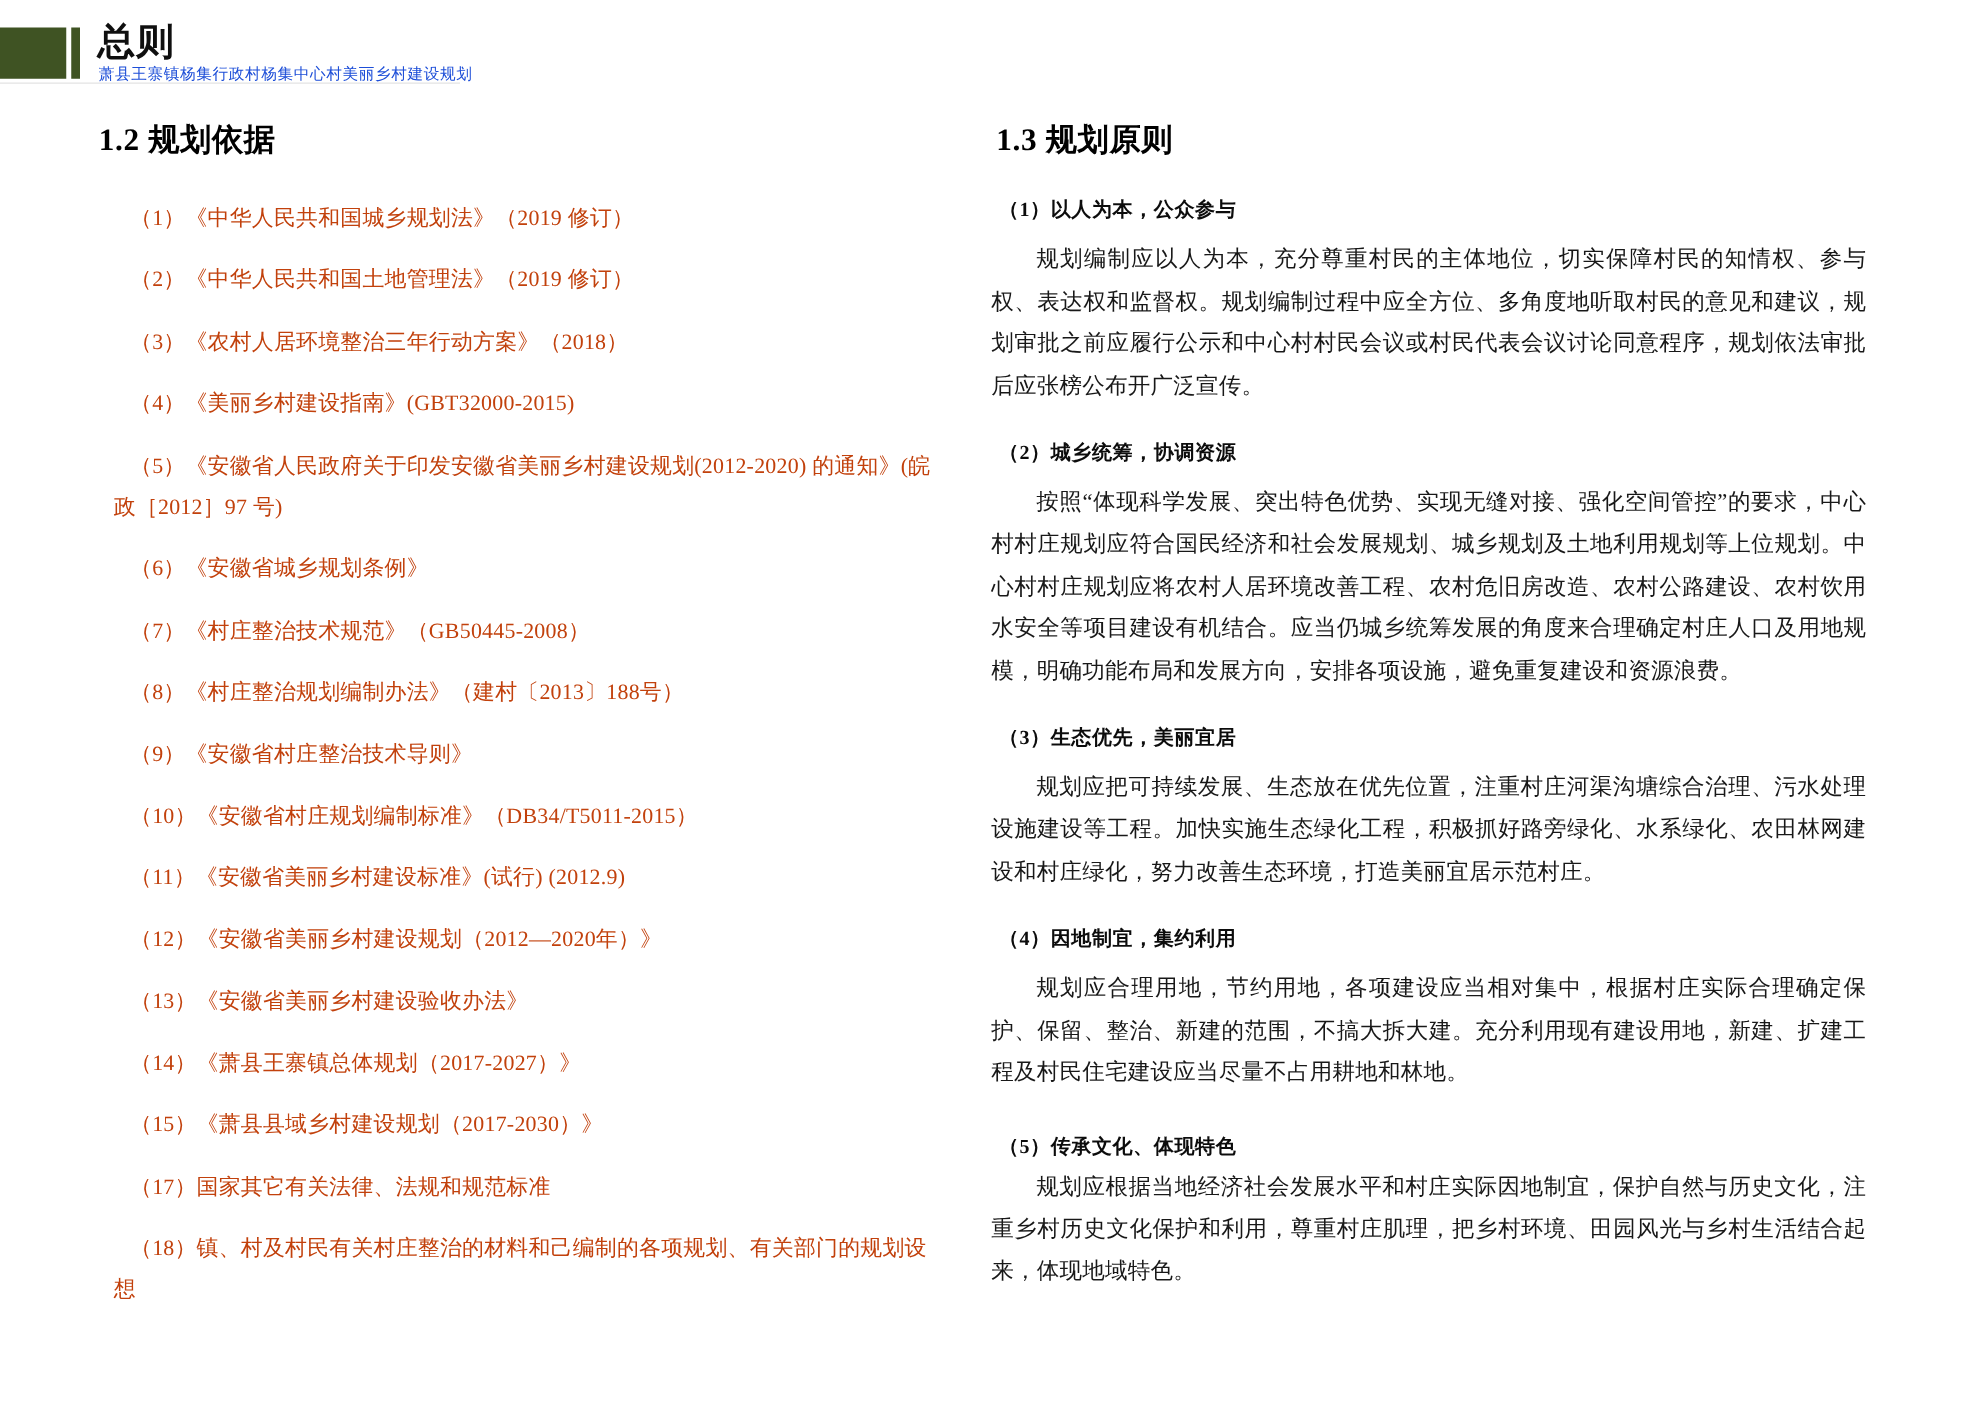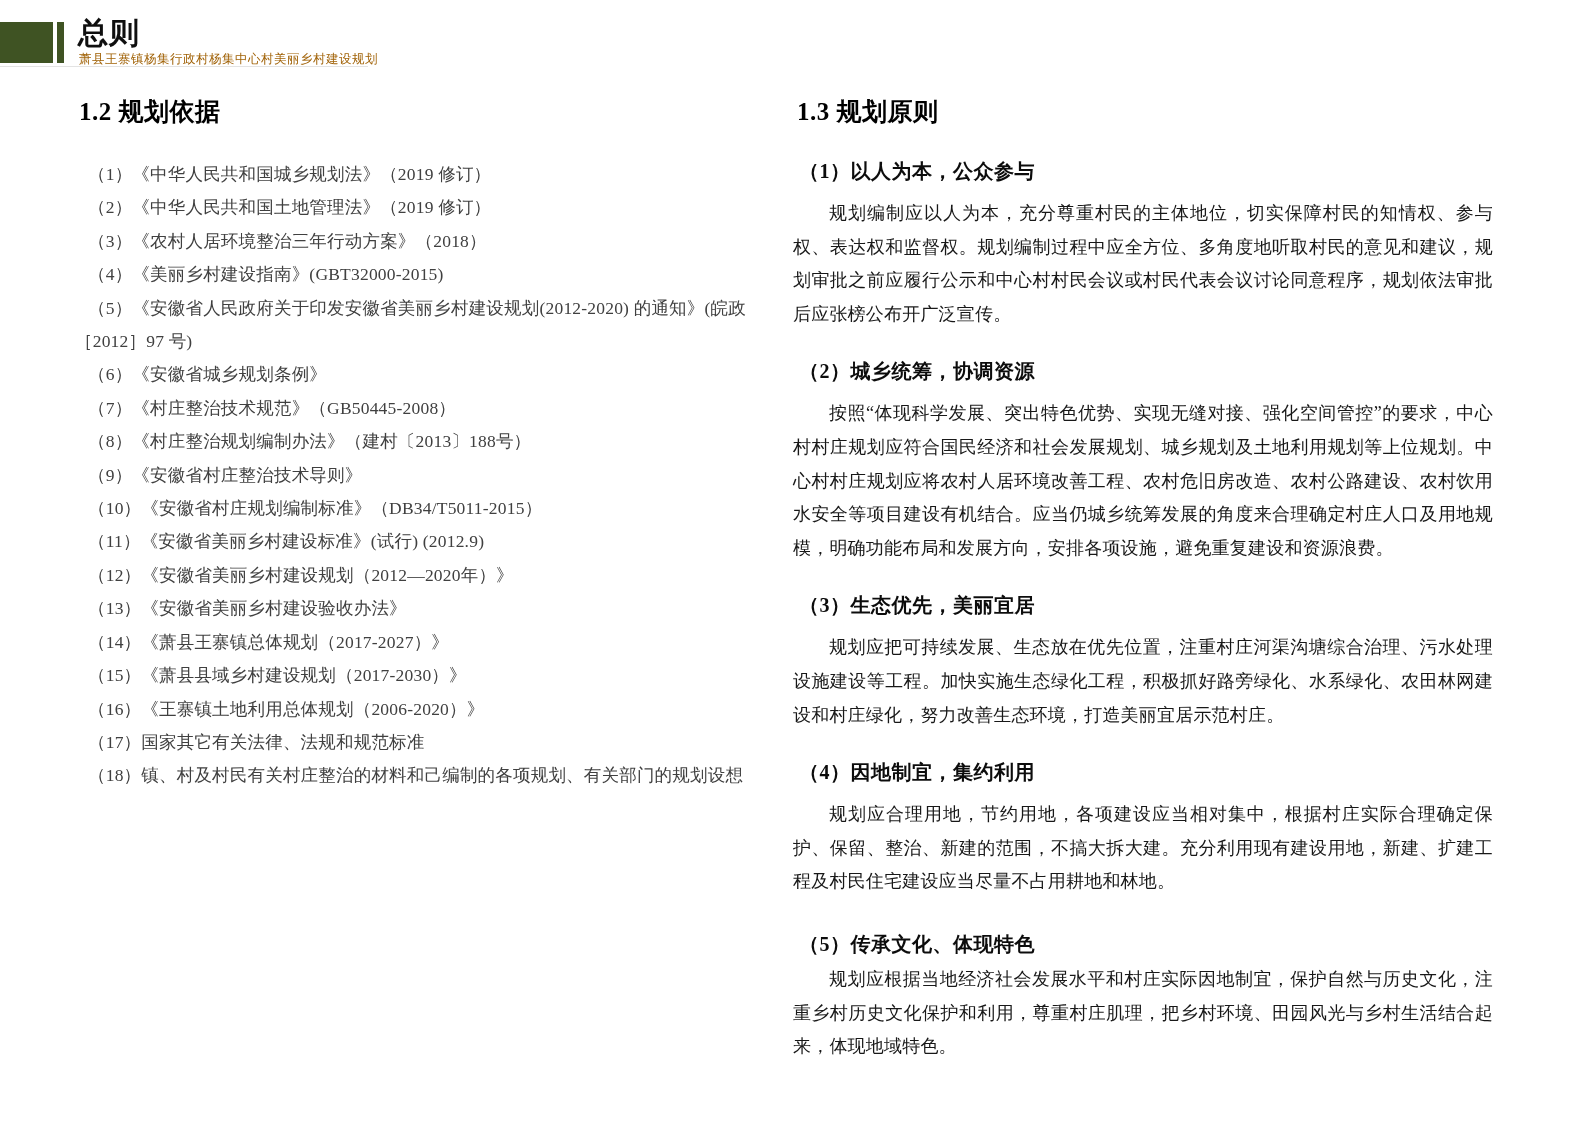--- a/index.html
+++ b/index.html
@@ -10,39 +10,39 @@
     background:#ffffff;
     overflow:hidden;
     font-family:Liberation Serif, serif;
     color:#141414;
     padding-left:38px;
   }
   
   .accent-main{position:absolute;left:0;top:22px;width:53px;height:41px;}
   .accent-bar{position:absolute;left:57px;top:22px;width:7px;height:41px;}
   .hdr-title{position:absolute;left:78px;top:13px;font-size:30px;font-weight:700;color:#0f0f0f;letter-spacing:1px;}
-  .hdr-sub{position:absolute;left:79px;top:51px;font-size:12.5px;color:#a16207;letter-spacing:0.5px;}
+  .hdr-sub{position:absolute;left:79px;top:51px;font-size:12.5px;color:#1d4ed8;letter-spacing:0.5px;}
   .hdr-rule{position:absolute;left:0;top:66px;width:368px;height:1px;background:#e3e3e3;}
   
   .col-left{position:absolute;left:75px;top:95px;width:692px;}
   .col-right{position:absolute;left:793px;top:95px;width:700px;}
   .sec-h2{margin:0 0 30px 4px;font-size:25px;font-weight:700;color:#000;letter-spacing:0.5px;}
   
   .ref-list p{
-    margin:0;
+    margin:16px;
     font-size:17.5px;
     line-height:33.4px;
     text-indent:13px;
-    color:#404040;
+    color:#c2410c;
     letter-spacing:0.2px;
   }
   
   .principle h3{
     margin:27px 0 12px 6px;
-    font-size:20px;
+    font-size:16px;
     font-weight:700;
     color:#0c0c0c;
     letter-spacing:0.5px;
   }
   .principle p{
     margin:0;
     font-size:18px;
     line-height:33.6px;
     text-indent:2em;
     text-align:justify;
@@ -73,21 +73,20 @@
       <p>（6）《安徽省城乡规划条例》</p>
       <p>（7）《村庄整治技术规范》（GB50445-2008）</p>
       <p>（8）《村庄整治规划编制办法》（建村〔2013〕188号）</p>
       <p>（9）《安徽省村庄整治技术导则》</p>
       <p>（10）《安徽省村庄规划编制标准》（DB34/T5011-2015）</p>
       <p>（11）《安徽省美丽乡村建设标准》(试行) (2012.9)</p>
       <p>（12）《安徽省美丽乡村建设规划（2012—2020年）》</p>
       <p>（13）《安徽省美丽乡村建设验收办法》</p>
       <p>（14）《萧县王寨镇总体规划（2017-2027）》</p>
       <p>（15）《萧县县域乡村建设规划（2017-2030）》</p>
-      <p>（16）《王寨镇土地利用总体规划（2006-2020）》</p>
       <p>（17）国家其它有关法律、法规和规范标准</p>
       <p>（18）镇、村及村民有关村庄整治的材料和己编制的各项规划、有关部门的规划设想</p>
     </div>
   </div>
 
   <div class="col-right">
     <h2 class="sec-h2">1.3 规划原则</h2>
 
     <div class="principle">
       <h3>（1）以人为本，公众参与</h3>

